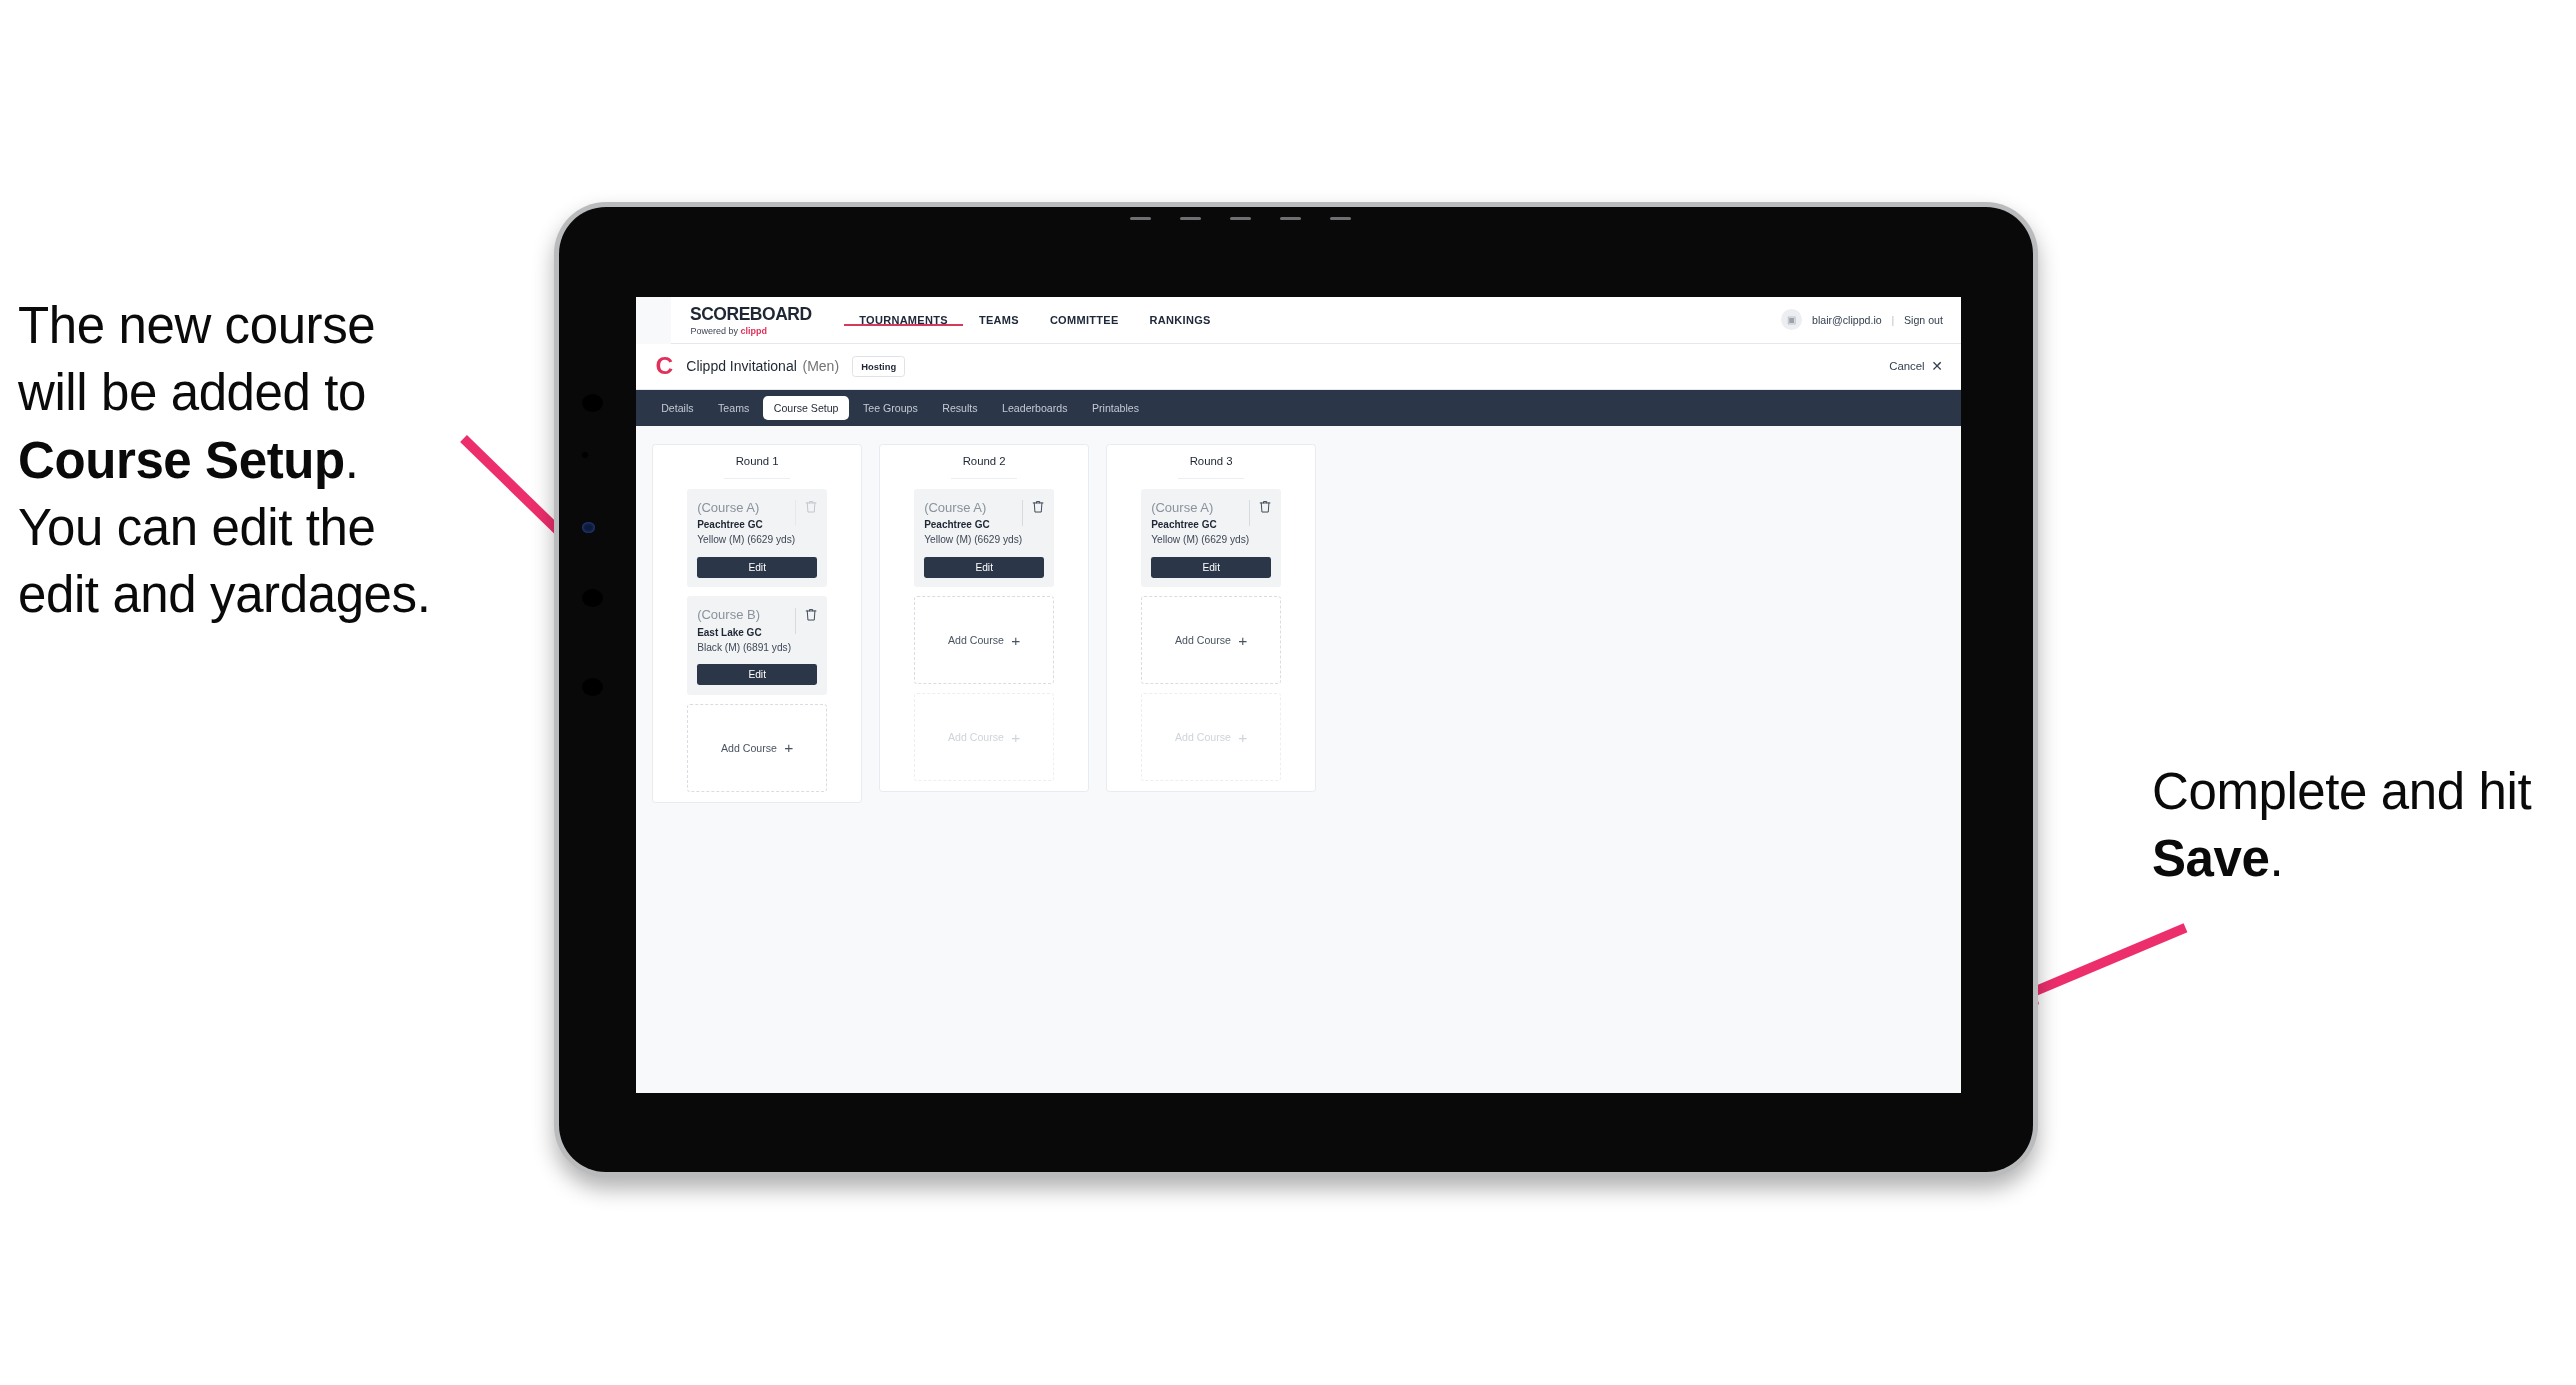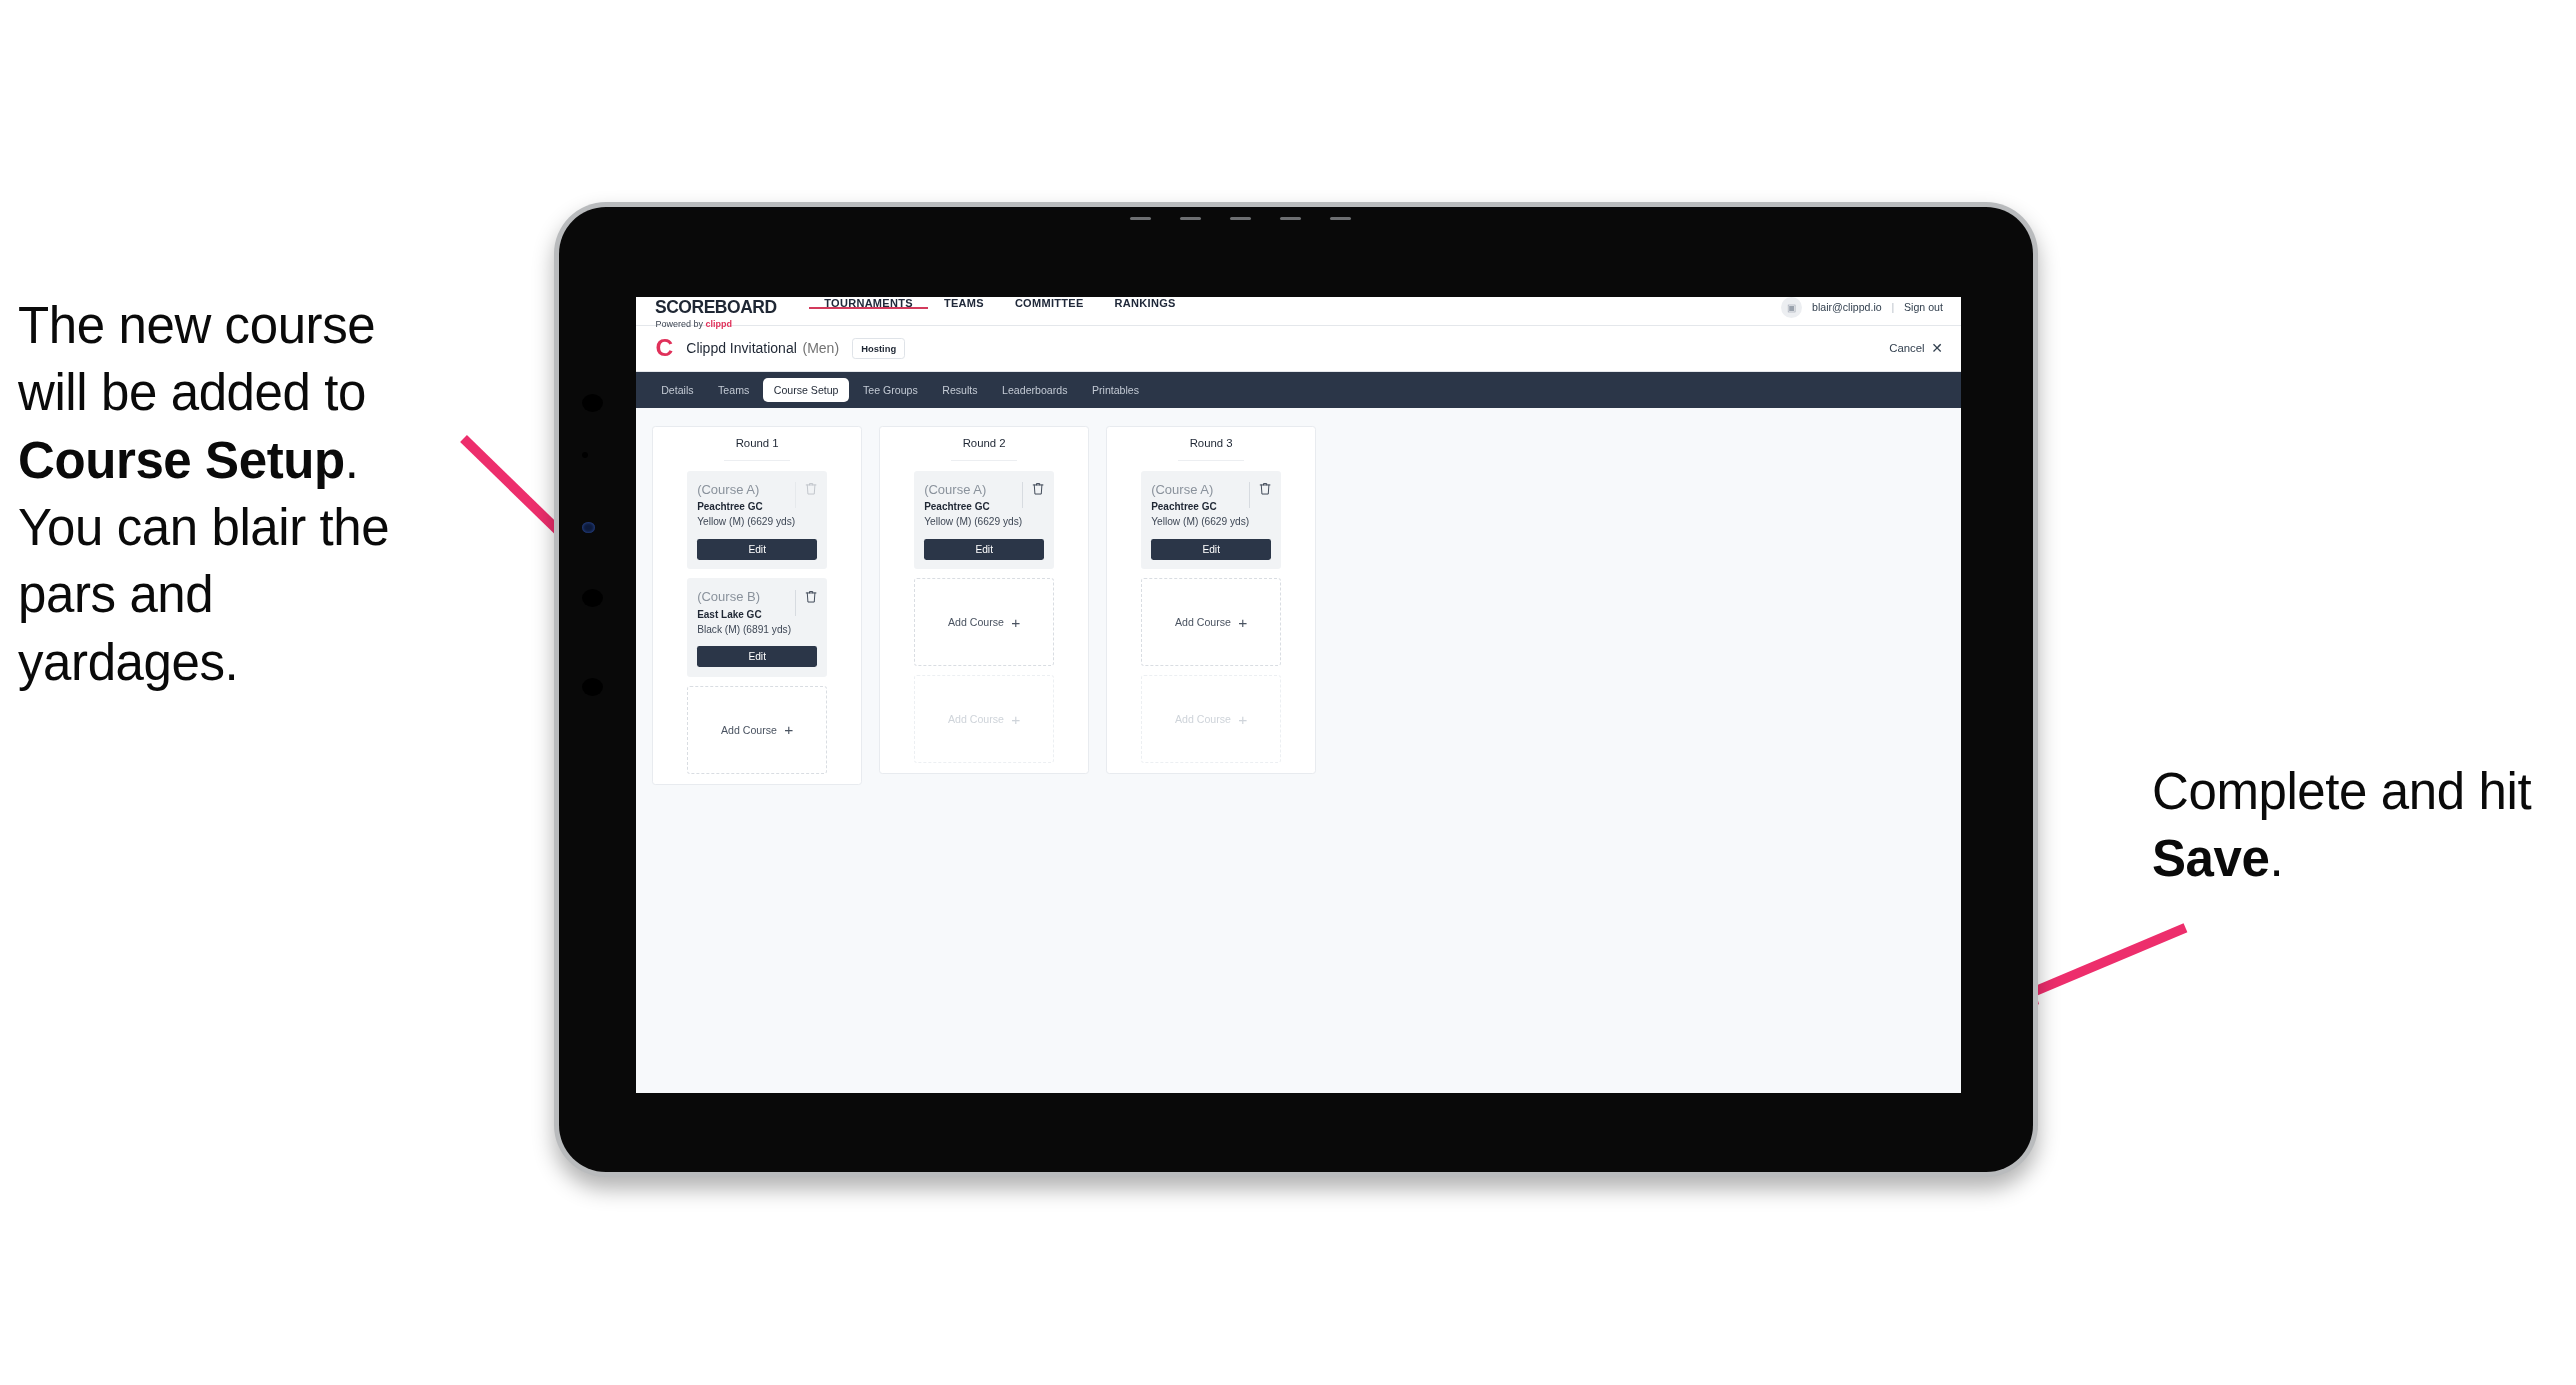--- a/index.html
+++ b/index.html
@@ -59,23 +59,24 @@
   .app {
     position: absolute;
     left: 77px; top: 90px;
     width: 1325px; height: 796px;
     background: #f7f9fb;
     overflow: hidden;
   }
 
   
   .topnav {
-    height: 29px; background: #ffffff;
-    display: flex; align-items: flex-start;
+    height: 47px; background: #ffffff;
+    display: flex; align-items: center;
     border-bottom: 0.8px solid #e4e7eb;
+    margin-left: 35px;
   }
   .brand {
     display: flex; flex-direction: column; justify-content: center;
     padding: 0 21px 0 19.6px; min-width: 122px;
   }
   .brand-title {
     font-size: 19px; font-weight: 700; letter-spacing: -0.5px;
     color: #1f2734; line-height: 1;
     font-family: "Liberation Sans", sans-serif;
     transform: scaleX(0.92); transform-origin: left center;
@@ -177,21 +178,21 @@
   }
   .add-course .plus { font-size: 15.5px; line-height: 1; color: #4a5361; font-weight: 300; }
   .add-course.faded { border-color: #eceff2; color: #cfd4da; }
   .add-course.faded .plus { color: #cfd4da; }
 </style>
 </head>
 <body>
 
 <div class="stage">
 
-  <div class="annotation" id="ann-left"><span>The new course will be added to </span><b>Course Setup</b><span>. You can blair the pars and yardages.</span></div>
+  <div class="annotation" id="ann-left"><span>The new course will be added to </span><b>Course Setup</b><span>. You can edit the edit and yardages.</span></div>
 
   <div class="annotation" id="ann-right"><span>Complete and hit </span><b>Save</b><span>.</span></div>
 
   <svg class="arrow" id="arrow-left" viewBox="0 0 280 270">
     <line x1="8" y1="8" x2="228" y2="222" stroke="#ED2E6C" stroke-width="12"></line>
     <polygon points="258,256 196,210 214,192" fill="#ED2E6C"></polygon>
   </svg>
   <svg class="arrow" id="arrow-right" viewBox="0 0 290 120">
     <line x1="282" y1="8" x2="64" y2="100" stroke="#ED2E6C" stroke-width="12"></line>
     <polygon points="28,114 94,74 102,102" fill="#ED2E6C"></polygon>

